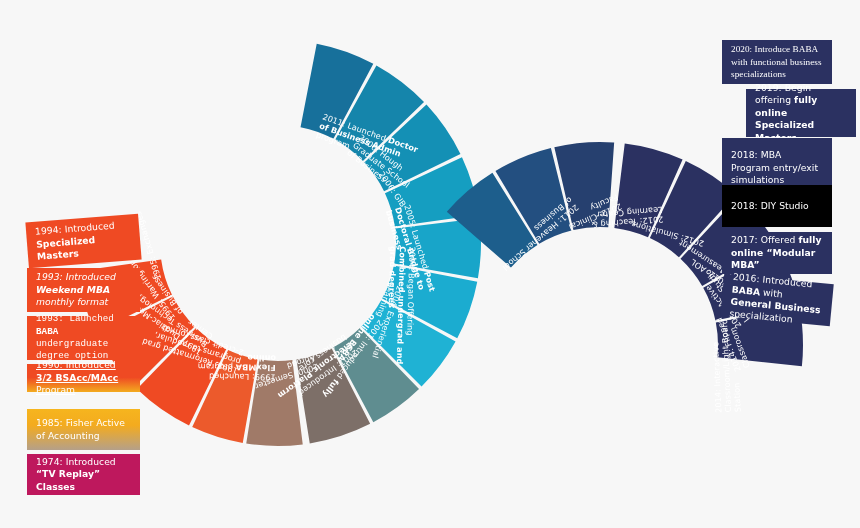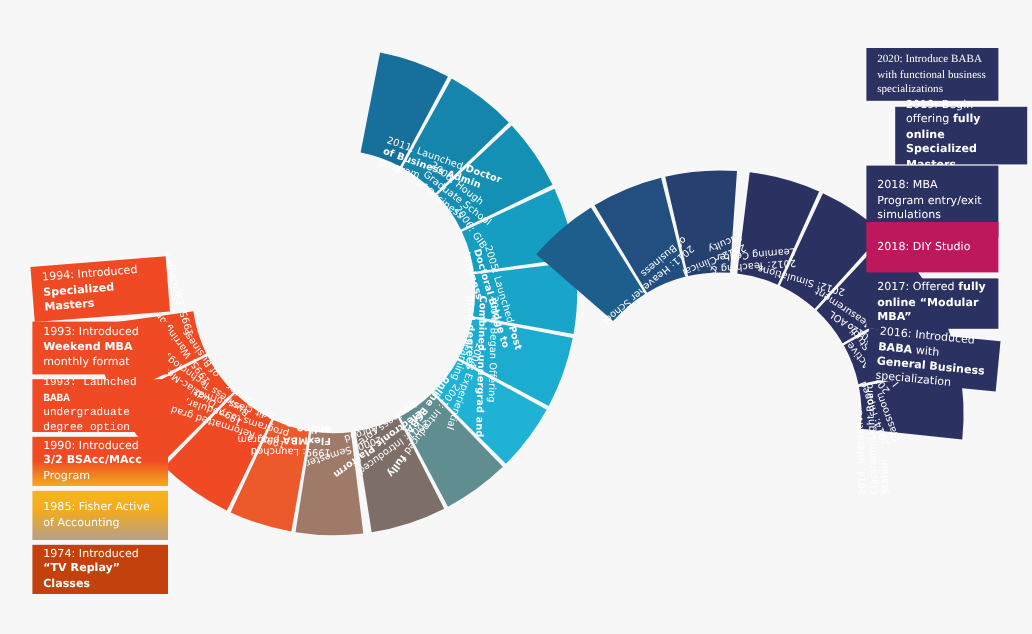--- a/index.html
+++ b/index.html
@@ -142,47 +142,47 @@
         <g>
           <text class="seg-label" transform="translate(724.8810276977322 339.547576579333) rotate(-92.5)" text-anchor="start"><tspan x="-73" y="-6.6"><tspan>2014:</tspan><tspan> Interactive</tspan></tspan><tspan x="-73" y="3"><tspan>Classroom/Light</tspan><tspan> Board</tspan></tspan><tspan x="-73" y="12.6"><tspan>Station</tspan></tspan></text>
         </g>
       </g>
   </svg>
 
   <div class="left-col" id="left-col">
       <div class="card" style="top: 218px; height: 46px; background-color: rgb(239, 74, 35); transform: rotate(-4.5deg);">
         <span><span>1994: Introduced </span><b>Specialized Masters</b></span>
       </div>
-      <div class="card" style="top: 268px; height: 44px; background-color: rgb(239, 74, 35);">
+      <div class="card" style="top: 268px; height: 44px; background-color: rgb(239, 74, 35); font-style: italic;">
         <span><span>1993: Introduced </span><b>Weekend MBA</b><span> monthly format</span></span>
       </div>
       <div class="card" style="top: 316px; height: 44px; background-color: rgb(239, 74, 35); font-family: Liberation Mono, monospace;">
         <span><span>1993: Launched </span><b>BABA</b><span> undergraduate degree option</span></span>
       </div>
-      <div class="card" style="top: 364px; height: 41px; background: linear-gradient(rgb(239, 74, 35) 0%, rgb(239, 74, 35) 48%, rgb(243, 171, 31) 100%);">
+      <div class="card" style="top: 364px; height: 28px; background: linear-gradient(rgb(239, 74, 35) 0%, rgb(239, 74, 35) 48%, rgb(243, 171, 31) 100%); text-decoration: underline;">
         <span><span>1990: Introduced </span><b>3/2 BSAcc/MAcc</b><span> Program</span></span>
       </div>
       <div class="card" style="top: 409px; height: 41px; background: linear-gradient(rgb(246, 181, 30) 0%, rgb(243, 171, 31) 40%, rgb(181, 160, 137) 100%);">
         <span><span>1985: Fisher Active of Accounting</span></span>
       </div>
-      <div class="card" style="top: 454px; height: 41px; background-color: #c2410c;">
+      <div class="card" style="top: 454px; height: 41px; background-color: #be185d;">
         <span><span>1974: Introduced </span><b>“TV Replay” Classes</b></span>
       </div>
     </div>
   <div class="right-col" id="right-col">
       <div class="card" style="top: 40px; height: 44px; background-color: rgb(43, 49, 97); font-family: Liberation Serif, serif;">
         <span><span>2020: Introduce BABA with functional business specializations</span></span>
       </div>
       <div class="card" style="top: 89px; height: 48px; background-color: rgb(43, 49, 97); margin-left: 24px;">
         <span><span>2019: Begin offering </span><b>fully online Specialized Masters</b></span>
       </div>
       <div class="card" style="top: 138px; height: 60px; background-color: rgb(43, 49, 97);">
         <span><span>2018: MBA Program entry/exit simulations</span></span>
       </div>
-      <div class="card" style="top: 185px; height: 42px; background-color: #be185d;">
+      <div class="card" style="top: 185px; height: 42px; background-color: #000000;">
         <span><span>2018: DIY Studio</span></span>
       </div>
       <div class="card" style="top: 232px; height: 42px; background-color: rgb(43, 49, 97);">
         <span><span>2017: Offered </span><b>fully online “Modular MBA”</b></span>
       </div>
       <div class="card" style="top: 279px; height: 42px; background-color: rgb(43, 49, 97); transform: rotate(5.5deg);">
         <span><span>2016: Introduced </span><b>BABA</b><span> with </span><b>General Business</b><span> specialization</span></span>
       </div>
     </div>
 

